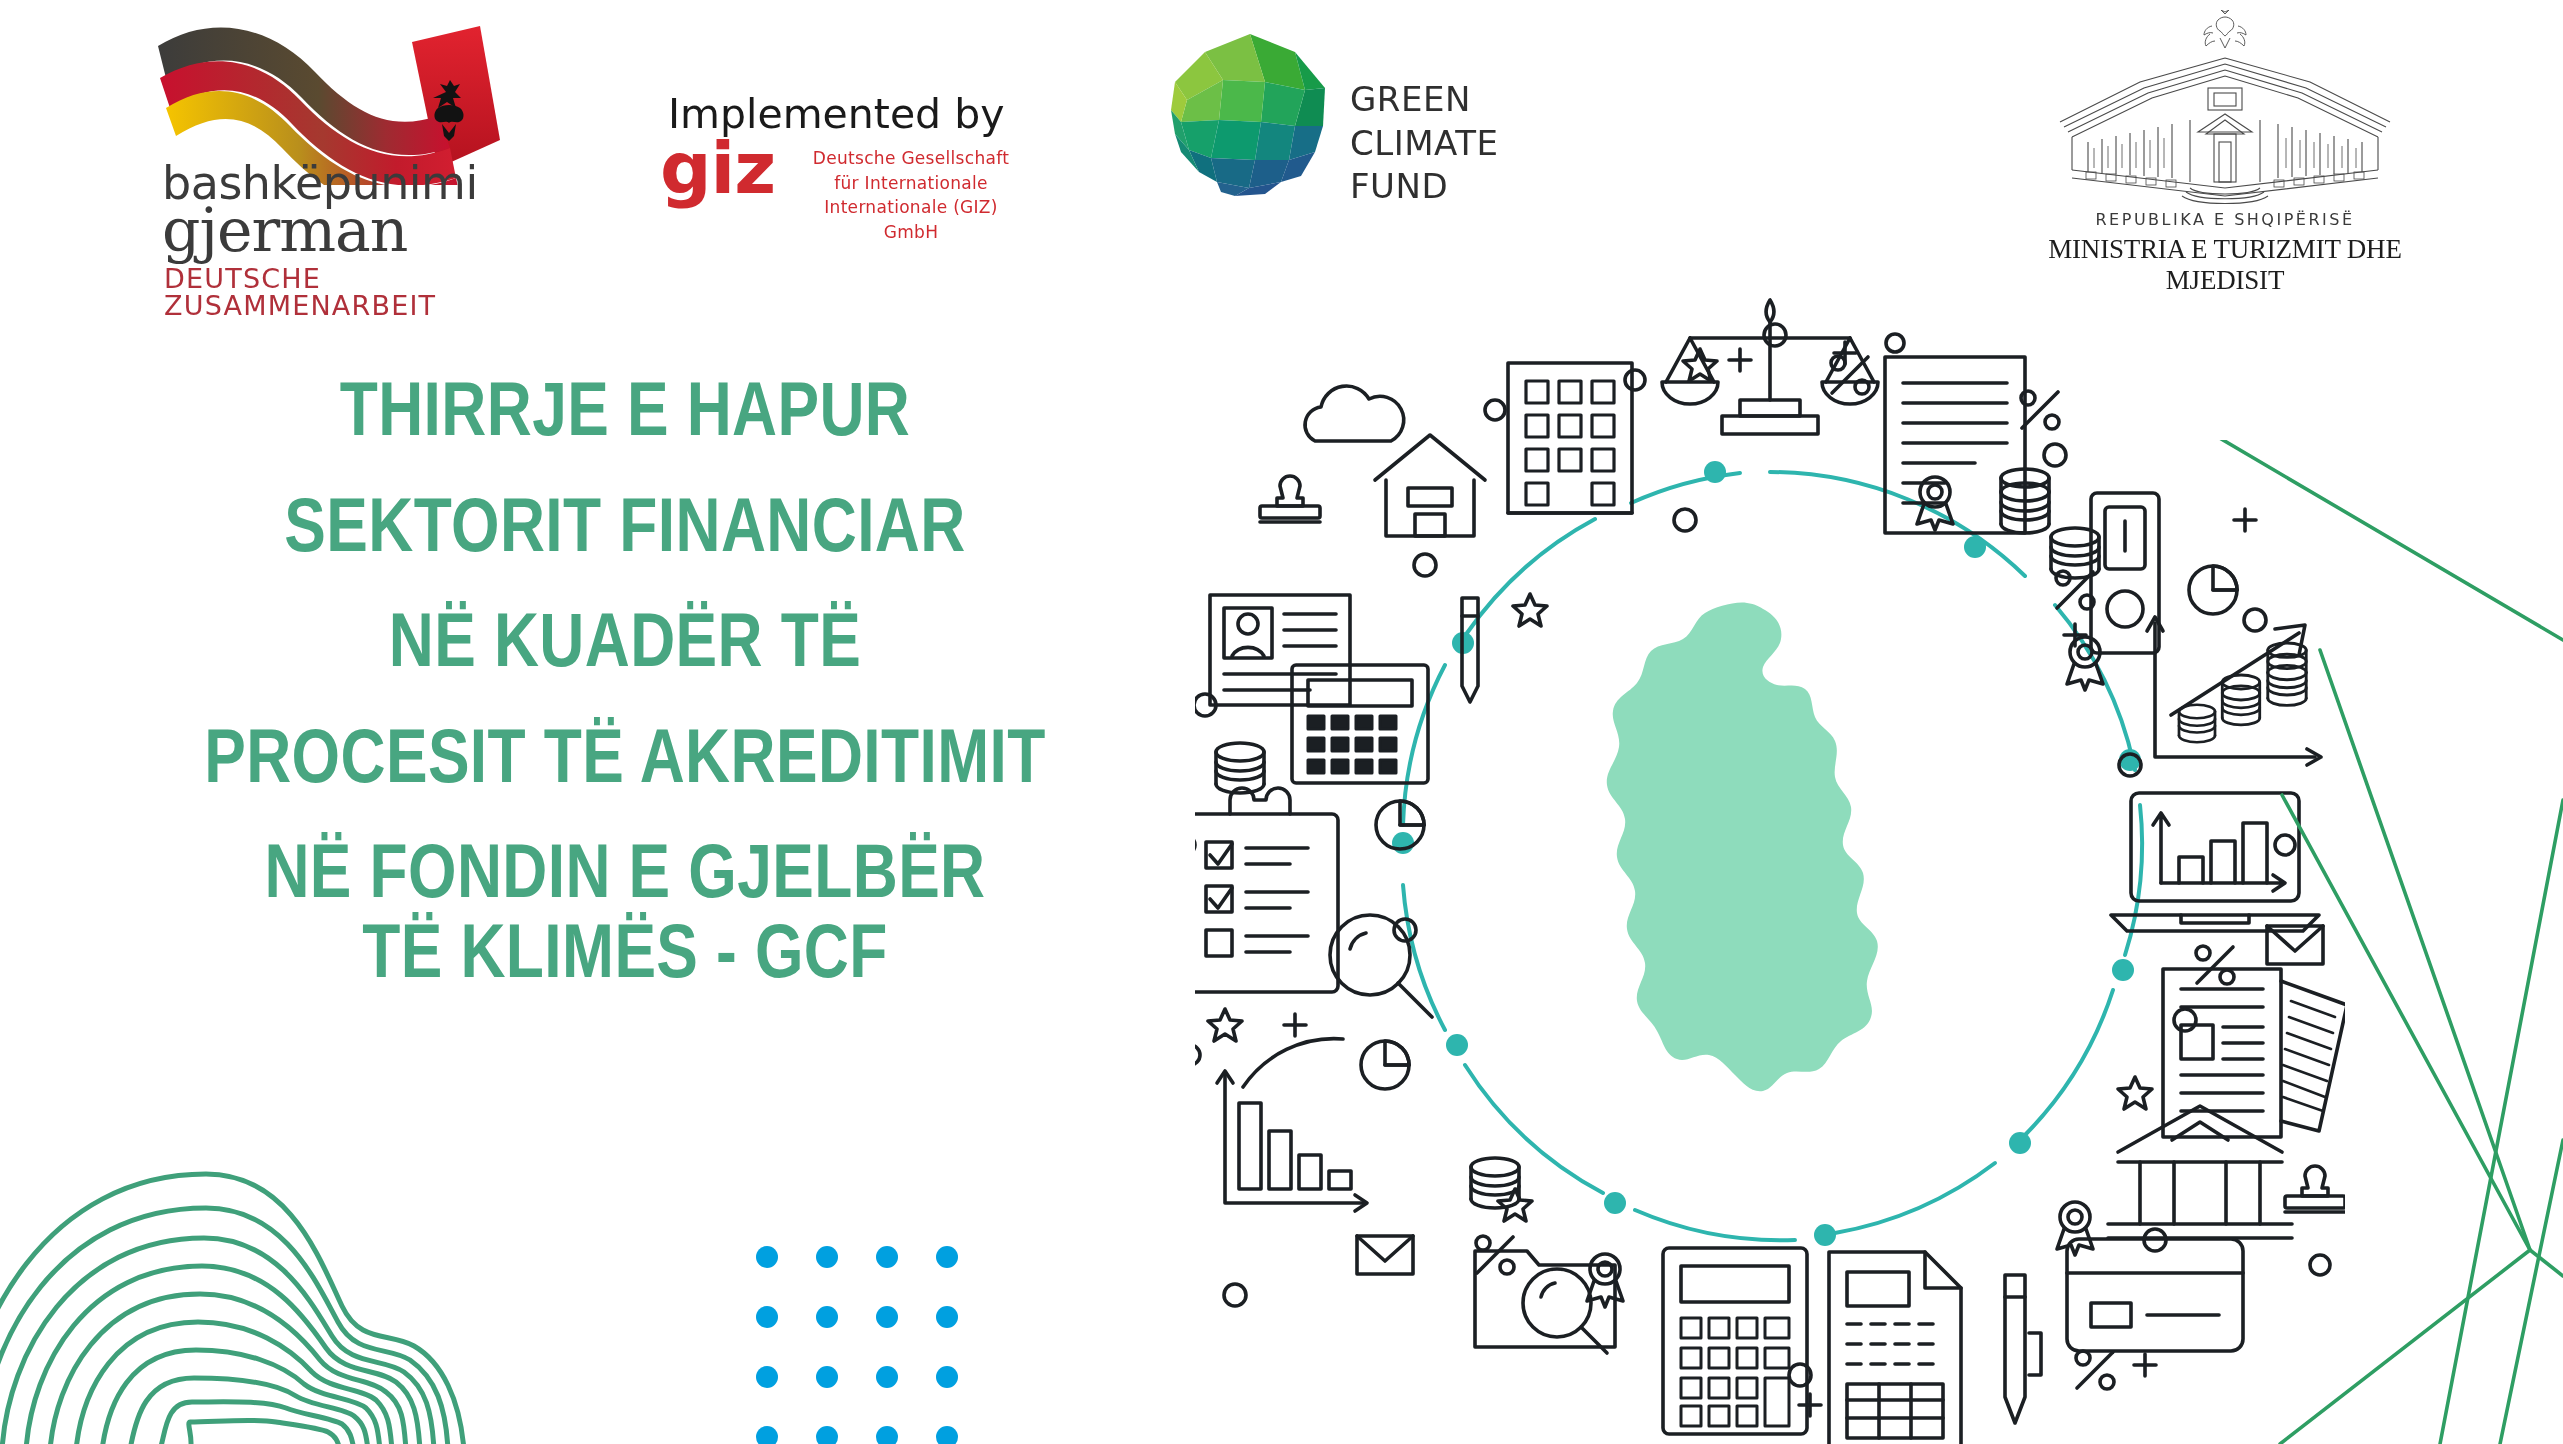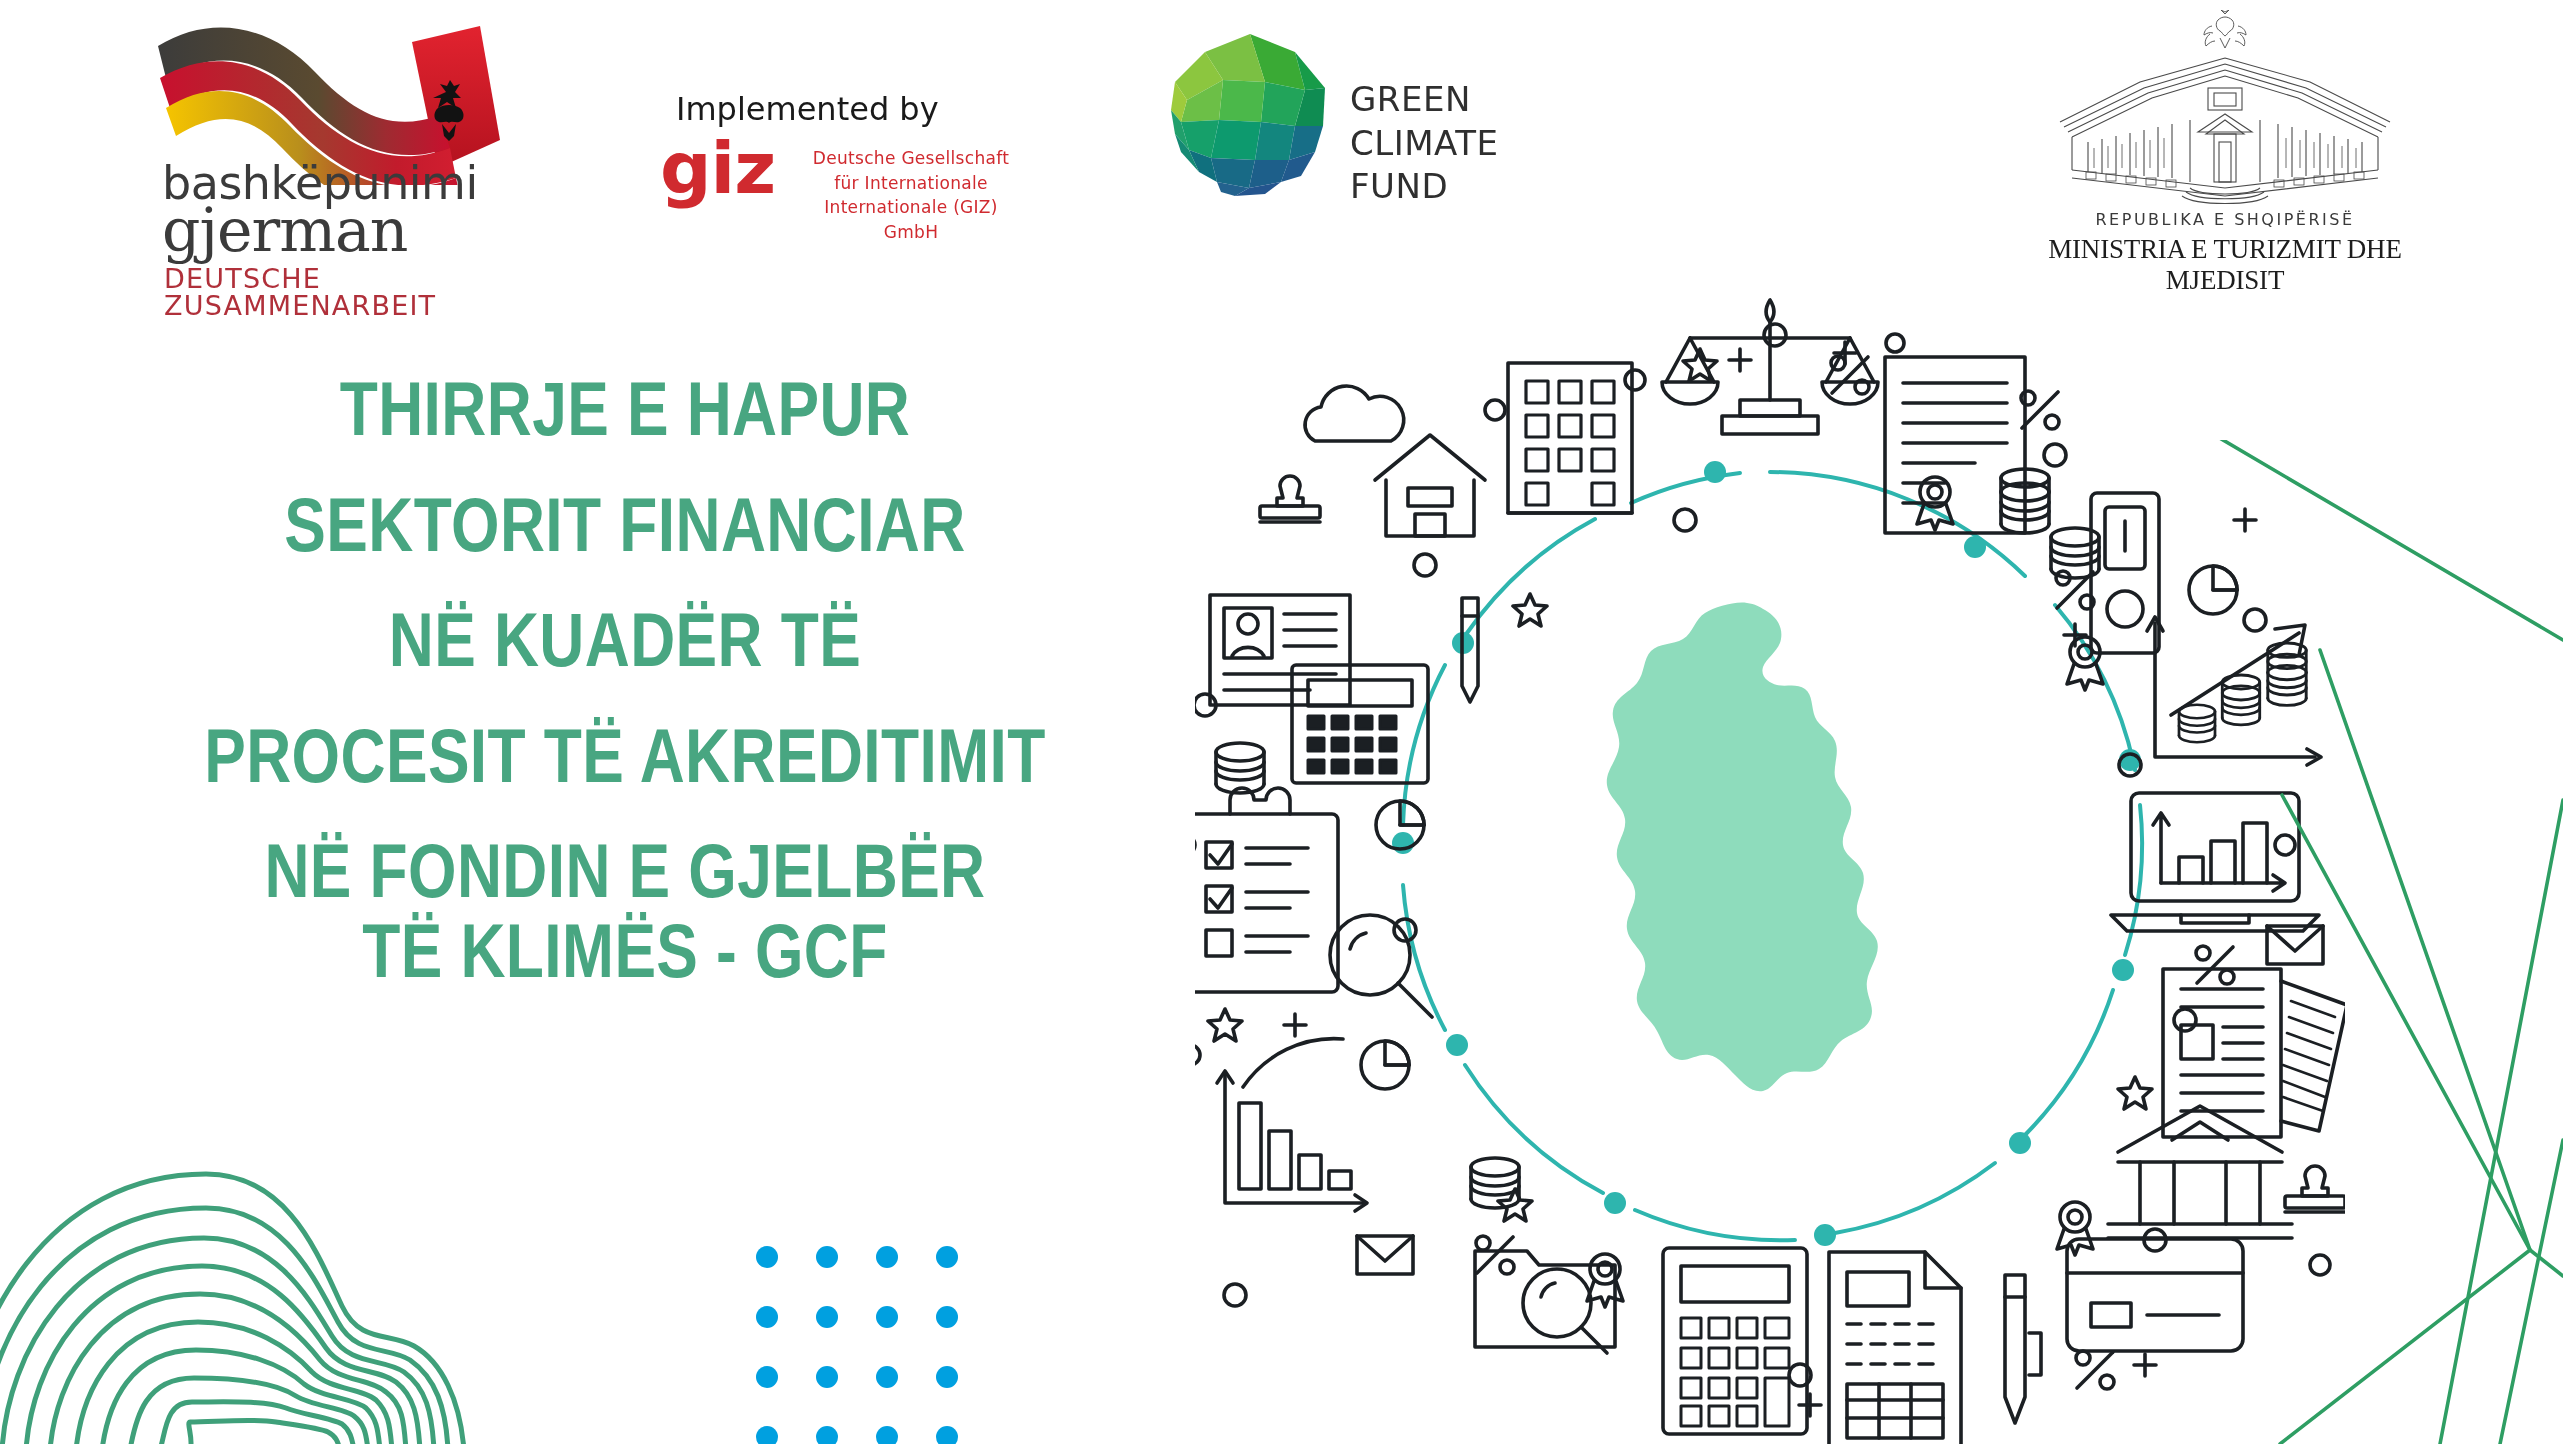--- a/index.html
+++ b/index.html
@@ -20,21 +20,21 @@
   .logo-germancoop .flagwave{position:absolute;left:20px;top:0;width:400px;height:165px;}
   .logo-germancoop .gc-line1{position:absolute;left:32px;top:140px;font-size:46px;color:#3b3b3b;
      font-family:"DejaVu Sans", sans-serif;letter-spacing:-0.5px;line-height:1;}
   .logo-germancoop .gc-line2{position:absolute;left:32px;top:180px;font-size:60px;color:#3b3b3b;
      font-family:"DejaVu Serif", serif;letter-spacing:-1px;line-height:1;}
   .logo-germancoop .gc-line3{position:absolute;left:34px;top:245px;font-size:27px;color:#b0303a;
      font-family:"DejaVu Sans", sans-serif;letter-spacing:1.2px;line-height:1;}
 
   
   .logo-giz{position:absolute;left:660px;top:90px;width:350px;height:130px;}
-  .logo-giz .implemented{position:absolute;left:16px;top:0;font-size:32px;color:#1a1a1a;
+  .logo-giz .implemented{position:absolute;left:8px;top:0;font-size:41px;color:#1a1a1a;
      font-family:"DejaVu Sans", sans-serif;}
   .logo-giz .gizmark{position:absolute;left:0;top:48px;font-size:72px;line-height:0.85;
      color:#d02a2f;font-family:"DejaVu Sans", sans-serif;font-weight:bold;letter-spacing:-1px;}
   .logo-giz .gizsub{position:absolute;left:152px;top:56px;font-size:17px;line-height:1.45;
      color:#d02a2f;font-family:"DejaVu Sans", sans-serif;letter-spacing:0.3px;text-align:center;}
 
   
   .logo-gcf{position:absolute;left:1165px;top:30px;width:360px;height:190px;}
   .logo-gcf .gcf-orb{position:absolute;left:0;top:0;width:170px;height:170px;}
   .logo-gcf .gcf-text{position:absolute;left:185px;top:48px;font-size:34px;line-height:1.28;

